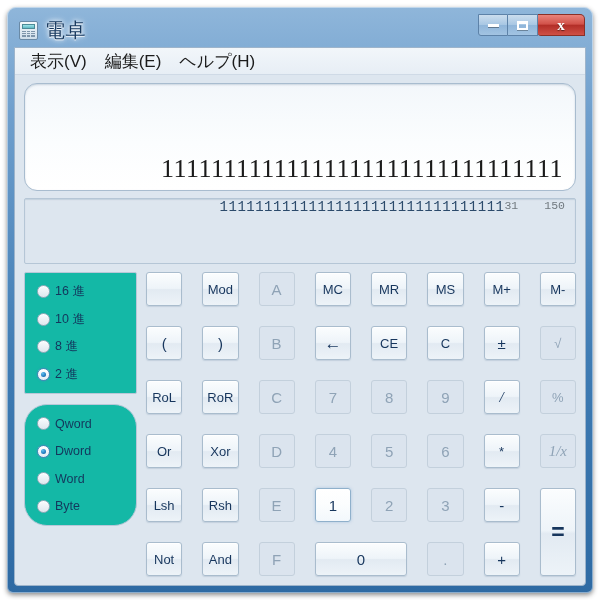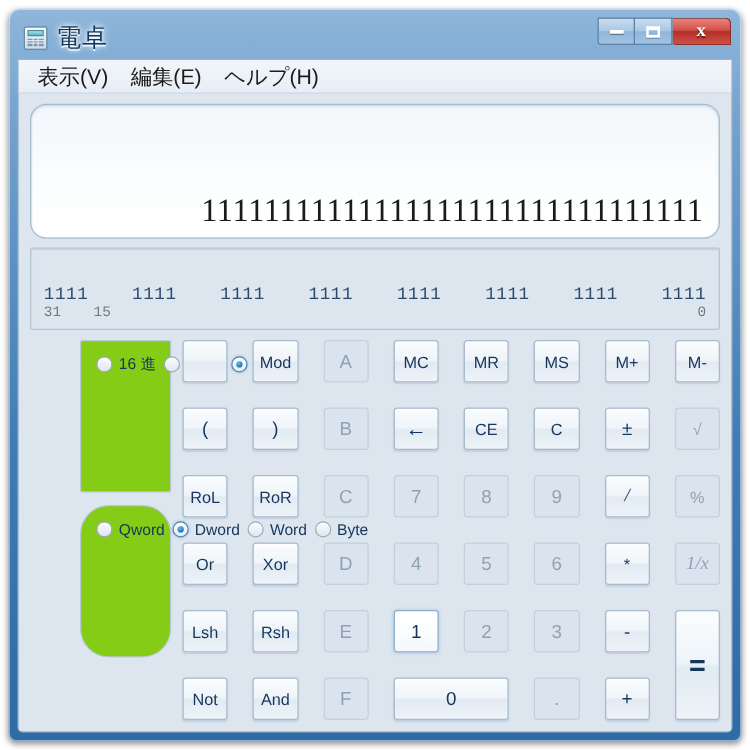--- a/index.html
+++ b/index.html
@@ -126,21 +126,21 @@
     white-space: nowrap;
   }
 
   
   #bitpanel {
     height: 66px; margin-top: 7px;
     background: #dde6ef;
     border: 1px solid #b5c6d6;
     border-radius: 2px;
     box-shadow: inset 0 1px 1px rgba(150,170,190,.35);
-    display: flex; flex-direction: column; justify-content: flex-end;
+    display: flex; flex-direction: row; justify-content: flex-end;
     padding: 0 10px 5px 10px;
     flex: none;
   }
   #bit-groups { display: flex; justify-content: space-between; }
   .bit-group {
     font-family: "Liberation Mono", "DejaVu Sans Mono", monospace;
     font-size: 14px; color: #2b4a6b; letter-spacing: .5px;
     position: relative; text-align: center;
   }
   .bit-label {
@@ -152,23 +152,23 @@
   .bit-label.right { text-align: right; }
 
   
   #lower { display: flex; margin-top: 8px; flex: 1; }
 
   #radio-col { width: 113px; flex: none; display: flex; flex-direction: column; }
 
   .group-box {
     border: 1px solid #b8c8d8;
     border-radius: 2px;
-    background: #84cc16;
+    background: #14b8a6;
     padding: 7px 6px;
-    display: flex; flex-direction: row; justify-content: space-between; margin-left: 40px;
+    display: flex; flex-direction: column; justify-content: space-between;
   }
   .group-box.bases { height: 122px; }
   .group-box.sizes { height: 122px; margin-top: 10px; border-radius: 23px; }
 
   .radio-row { display: flex; align-items: center; gap: 5px; height: 23px; padding-left: 6px; }
   .radio-dot {
     width: 13px; height: 13px; border-radius: 50%;
     background: linear-gradient(180deg,#fafcfe 0%, #dfe7ee 100%);
     border: 1px solid #9badbd;
     position: relative; flex: none;
@@ -296,20 +296,24 @@
 
         <div id="radio-col">
           <div class="group-box bases">
               <div class="radio-row">
                 <span class="radio-dot"></span>
                 <span class="radio-label">16 進</span>
               </div>
               <div class="radio-row">
                 <span class="radio-dot"></span>
                 <span class="radio-label">10 進</span>
+              </div>
+              <div class="radio-row">
+                <span class="radio-dot"></span>
+                <span class="radio-label">8 進</span>
               </div>
               <div class="radio-row checked">
                 <span class="radio-dot"></span>
                 <span class="radio-label">2 進</span>
               </div>
             </div>
           <div class="group-box sizes">
               <div class="radio-row">
                 <span class="radio-dot"></span>
                 <span class="radio-label">Qword</span>

